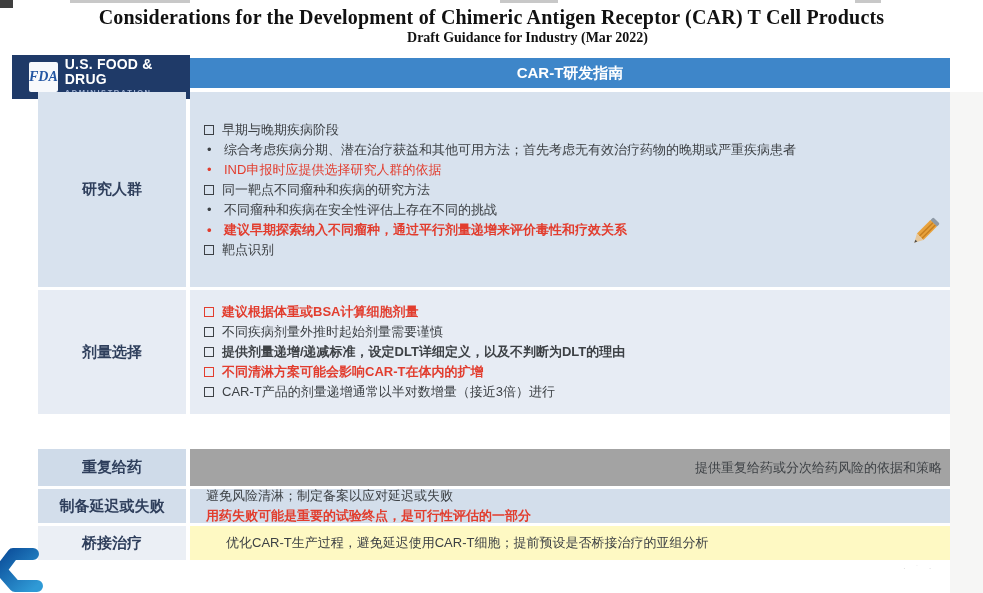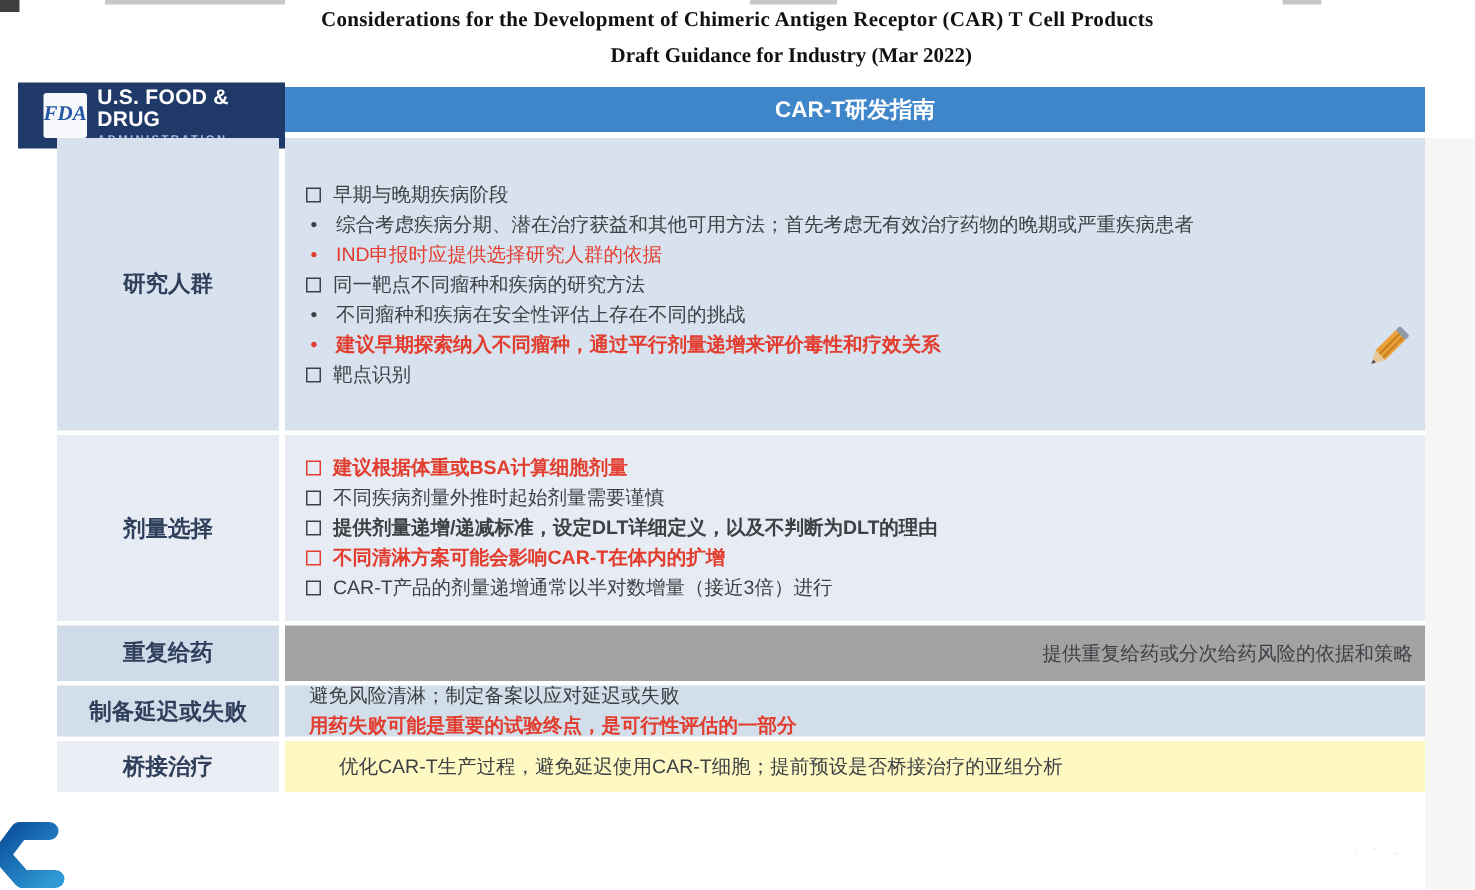--- a/index.html
+++ b/index.html
@@ -4,21 +4,21 @@
 <style>
   html,body{margin:0;padding:0;background:#ffffff;}
   .slide{position:relative;width:983px;height:593px;background:#ffffff;overflow:hidden;
          font-family:"Liberation Sans","DejaVu Sans",sans-serif;}
   
   .artifact{position:absolute;background:#9a9a9a;opacity:.55;}
   .artifact.dark{background:#2a2a2a;opacity:.9;}
   
   .title{position:absolute;top:6px;left:0;width:100%;text-align:center;
          font-family:"Liberation Serif","DejaVu Serif",serif;font-weight:bold;
-         font-size:14px;color:#111;letter-spacing:.2px;}
+         font-size:20px;color:#111;letter-spacing:.2px;}
   .subtitle{position:absolute;top:30px;left:0;width:100%;text-align:center;
             font-family:"Liberation Serif","DejaVu Serif",serif;font-weight:bold;
             font-size:14px;color:#111;margin-left:36px;}
   
   .fda-box{position:absolute;left:12px;top:55px;width:178px;height:44px;
            display:flex;align-items:center;padding-left:17px;box-sizing:border-box;}
   .fda-mark{width:30px;height:30px;background:#f7f9fc;border-radius:2px;display:flex;
             align-items:center;justify-content:center;font-family:"Liberation Serif",serif;
             font-style:italic;font-weight:bold;font-size:14px;}
   .fda-text{margin-left:7px;line-height:1.05;}
@@ -127,21 +127,21 @@
           <div class="item red bold">
             <span class="box-marker"></span>
             <span>不同清淋方案可能会影响CAR-T在体内的扩增</span>
           </div>
           <div class="item">
             <span class="box-marker"></span>
             <span>CAR-T产品的剂量递增通常以半对数增量（接近3倍）进行</span>
           </div>
         </div>
       </div>
-      <div class="trow" style="height: 37px;">
+      <div class="trow" style="height: 37px; margin-top: 32px;">
         <div class="label-cell" style="background: rgb(207, 219, 233);">重复给药</div>
         <div class="content-cell" style="background: #a3a3a3; align-items: flex-end;">
           <div class="item">
             <span class="no-marker"></span>
             <span>提供重复给药或分次给药风险的依据和策略</span>
           </div>
         </div>
       </div>
       <div class="trow" style="height: 34px;">
         <div class="label-cell" style="background: rgb(211, 222, 235);">制备延迟或失败</div>

